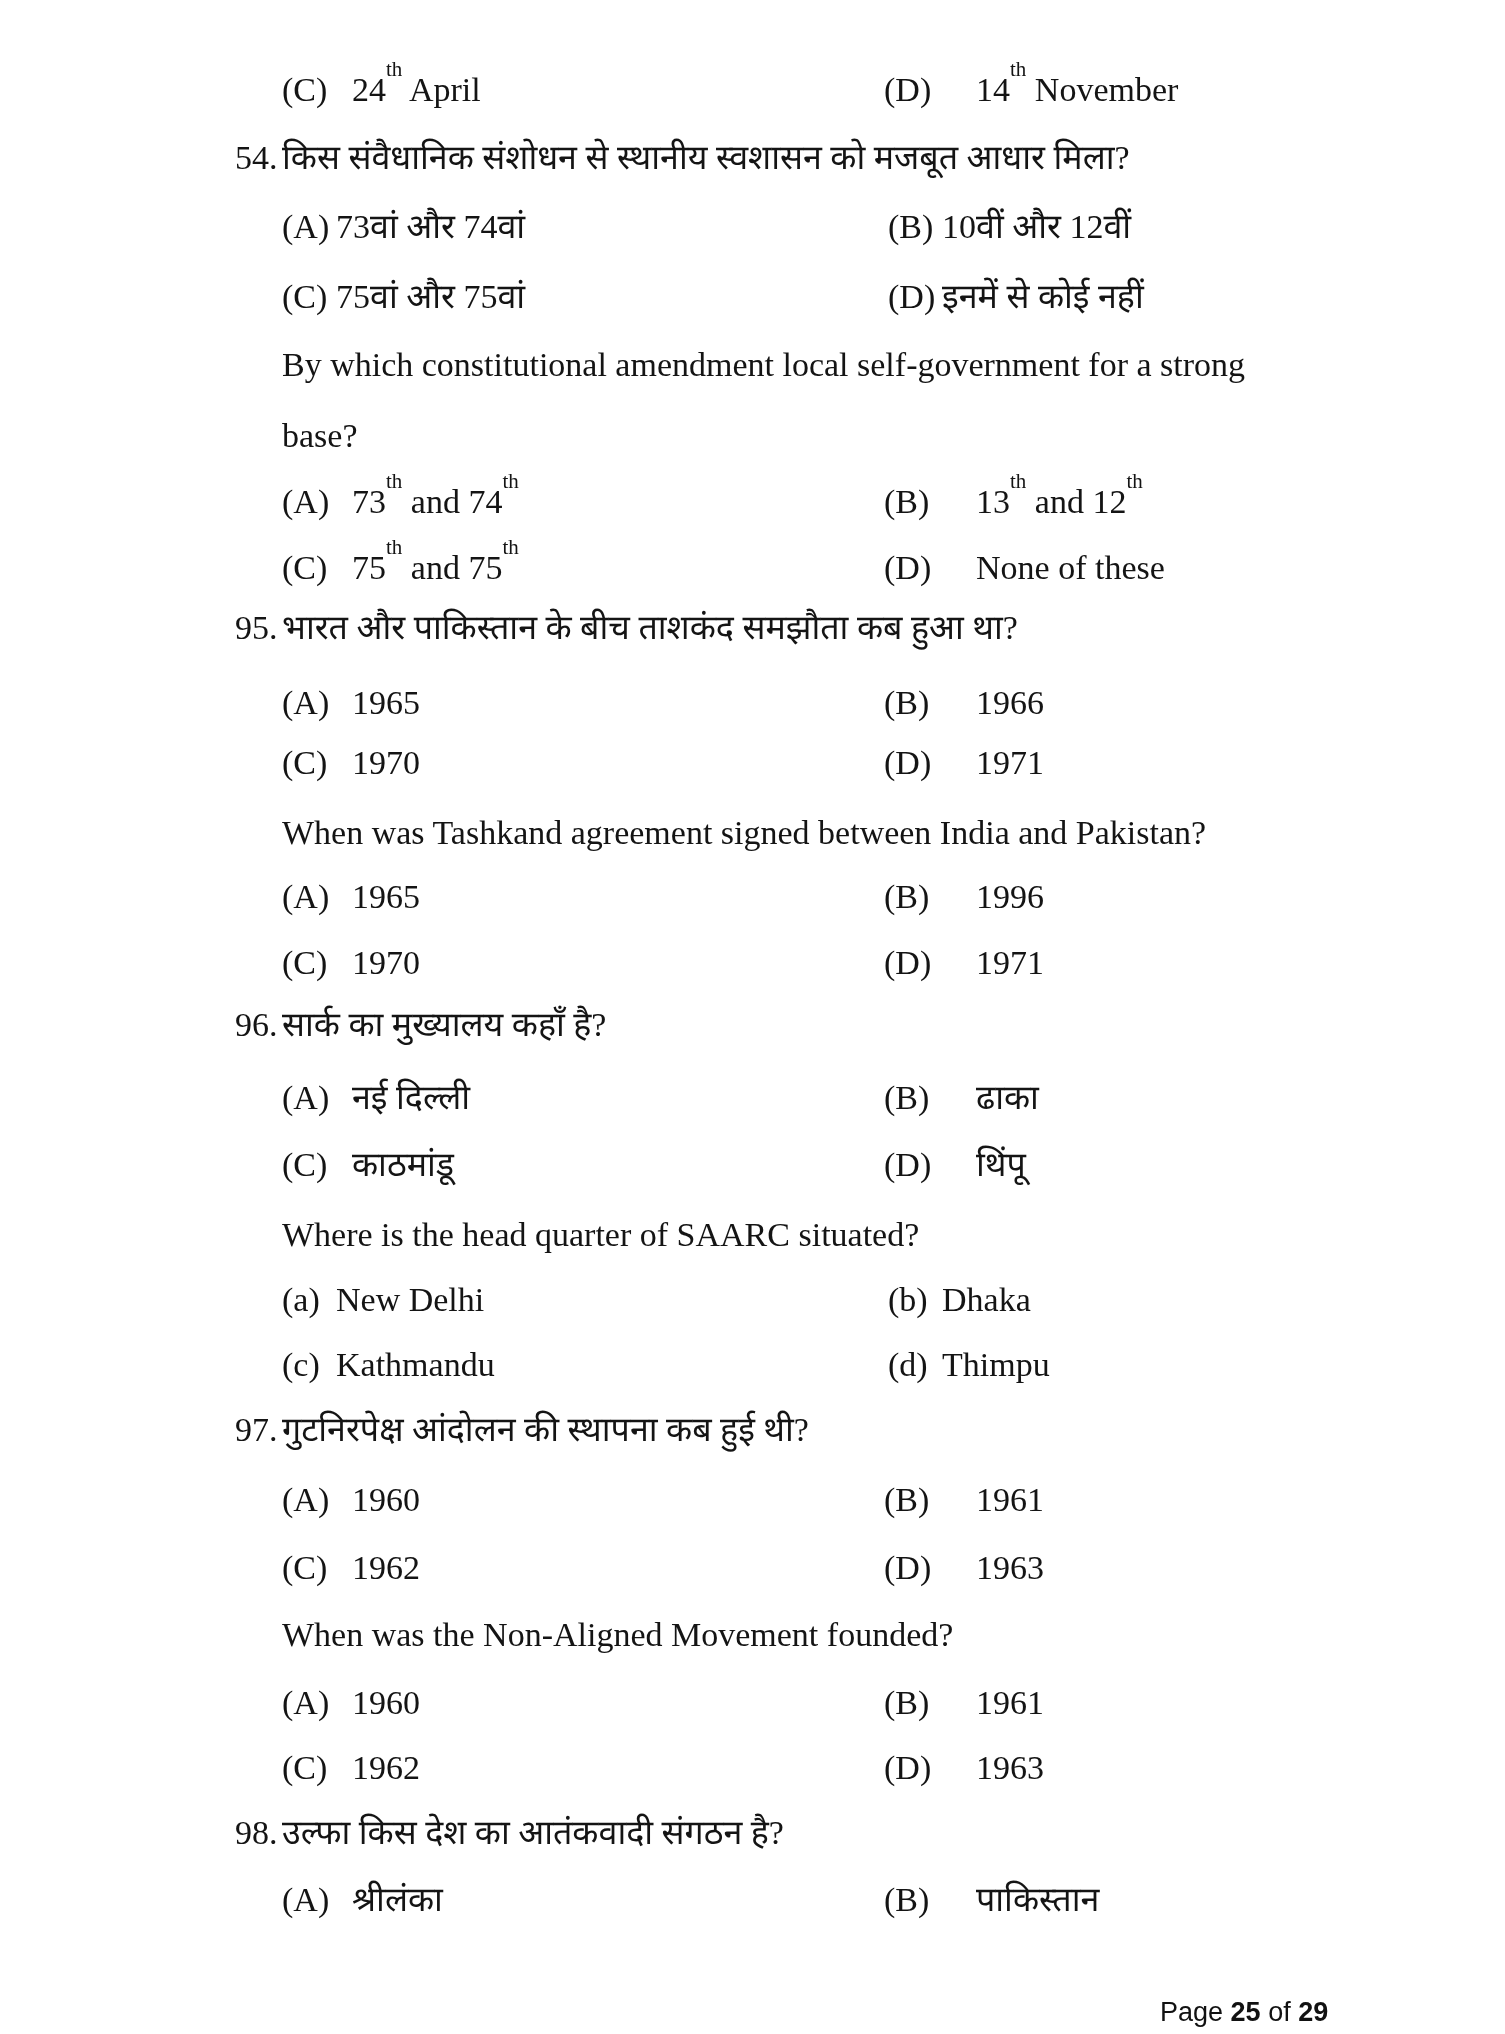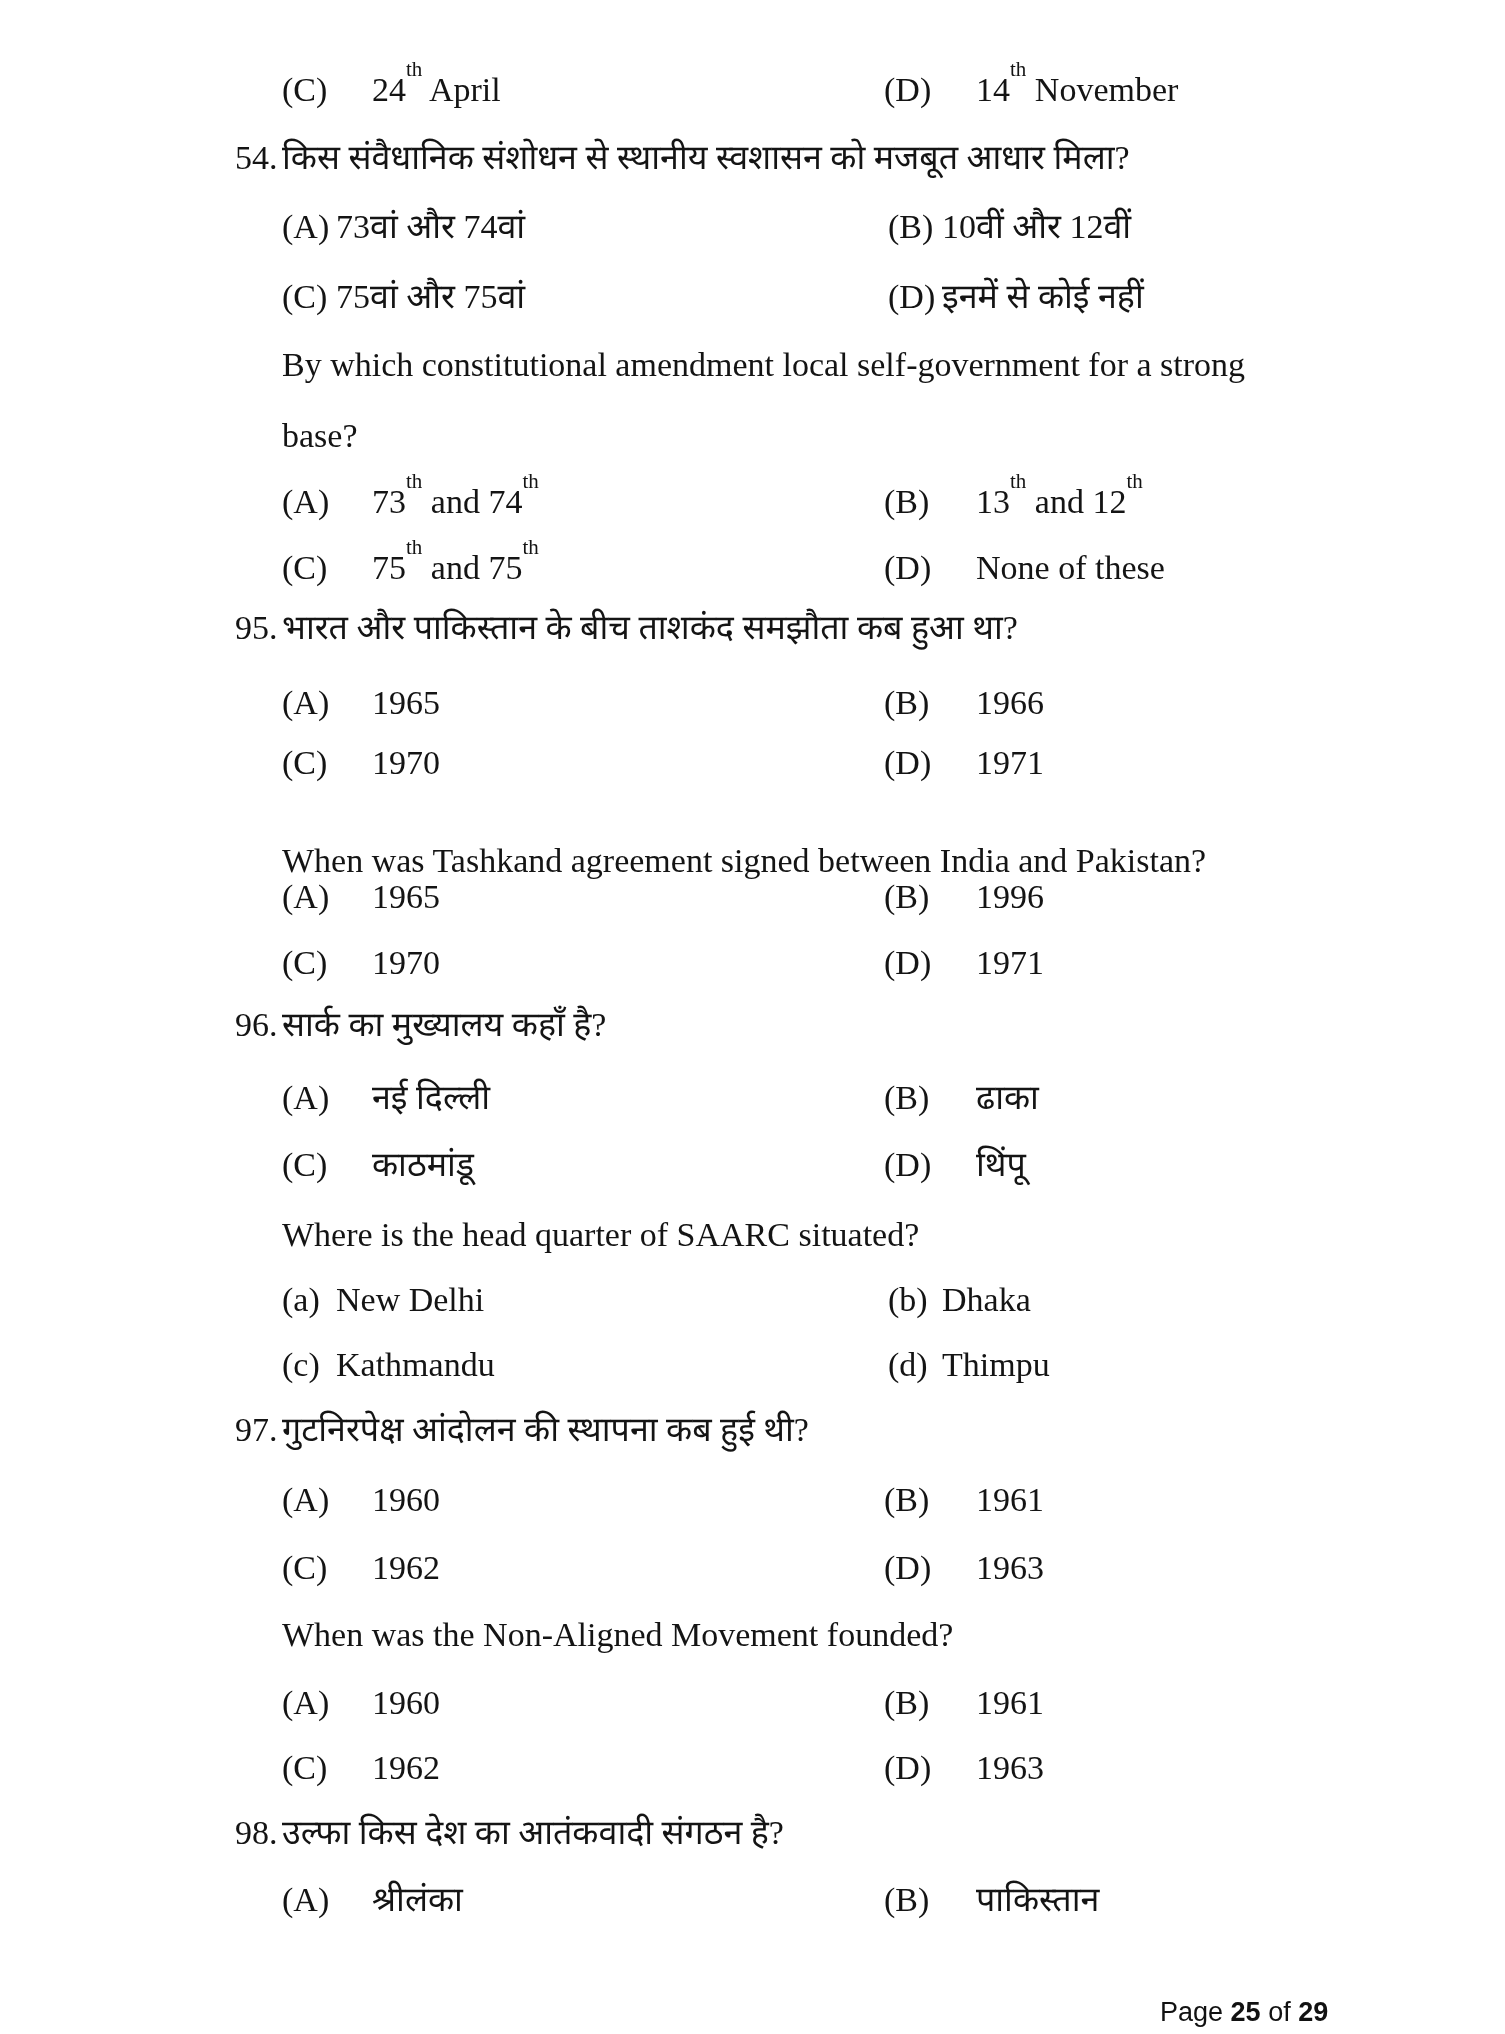--- a/index.html
+++ b/index.html
@@ -20,21 +20,21 @@
     line-height:66px;
     font-size:34px;
     white-space:nowrap;
   }
   .row span{display:inline;}
   .abs{position:absolute;top:0;height:66px;line-height:66px;}
   .qnum{left:235px;}
   .qtext{left:282px;}
   
   .lab-l{left:282px;}
-  .val-l{left:372px;text-align:center;}
+  .val-l{left:352px;text-align:center;}
   .lab-r{left:884px;}
   .val-r{left:976px;text-align:center;}
   
   .tlab-l{left:282px;}
   .tval-l{left:336px;}
   .tlab-r{left:888px;}
   .tval-r{left:942px;}
   sup{
     font-size:21px;
     line-height:0;
@@ -111,21 +111,21 @@
     <span class="abs val-l">1965</span>
     <span class="abs lab-r">(B)</span>
     <span class="abs val-r">1966</span>
   </div>
   <div class="row" style="top:730px">
     <span class="abs lab-l">(C)</span>
     <span class="abs val-l">1970</span>
     <span class="abs lab-r">(D)</span>
     <span class="abs val-r">1971</span>
   </div>
-  <div class="row" style="top:828px">
+  <div class="row" style="top:800px">
     <span class="abs qtext">When was Tashkand agreement signed between India and Pakistan?</span>
   </div>
   <div class="row" style="top:864px">
     <span class="abs lab-l">(A)</span>
     <span class="abs val-l">1965</span>
     <span class="abs lab-r">(B)</span>
     <span class="abs val-r">1996</span>
   </div>
   <div class="row" style="top:930px">
     <span class="abs lab-l">(C)</span>

